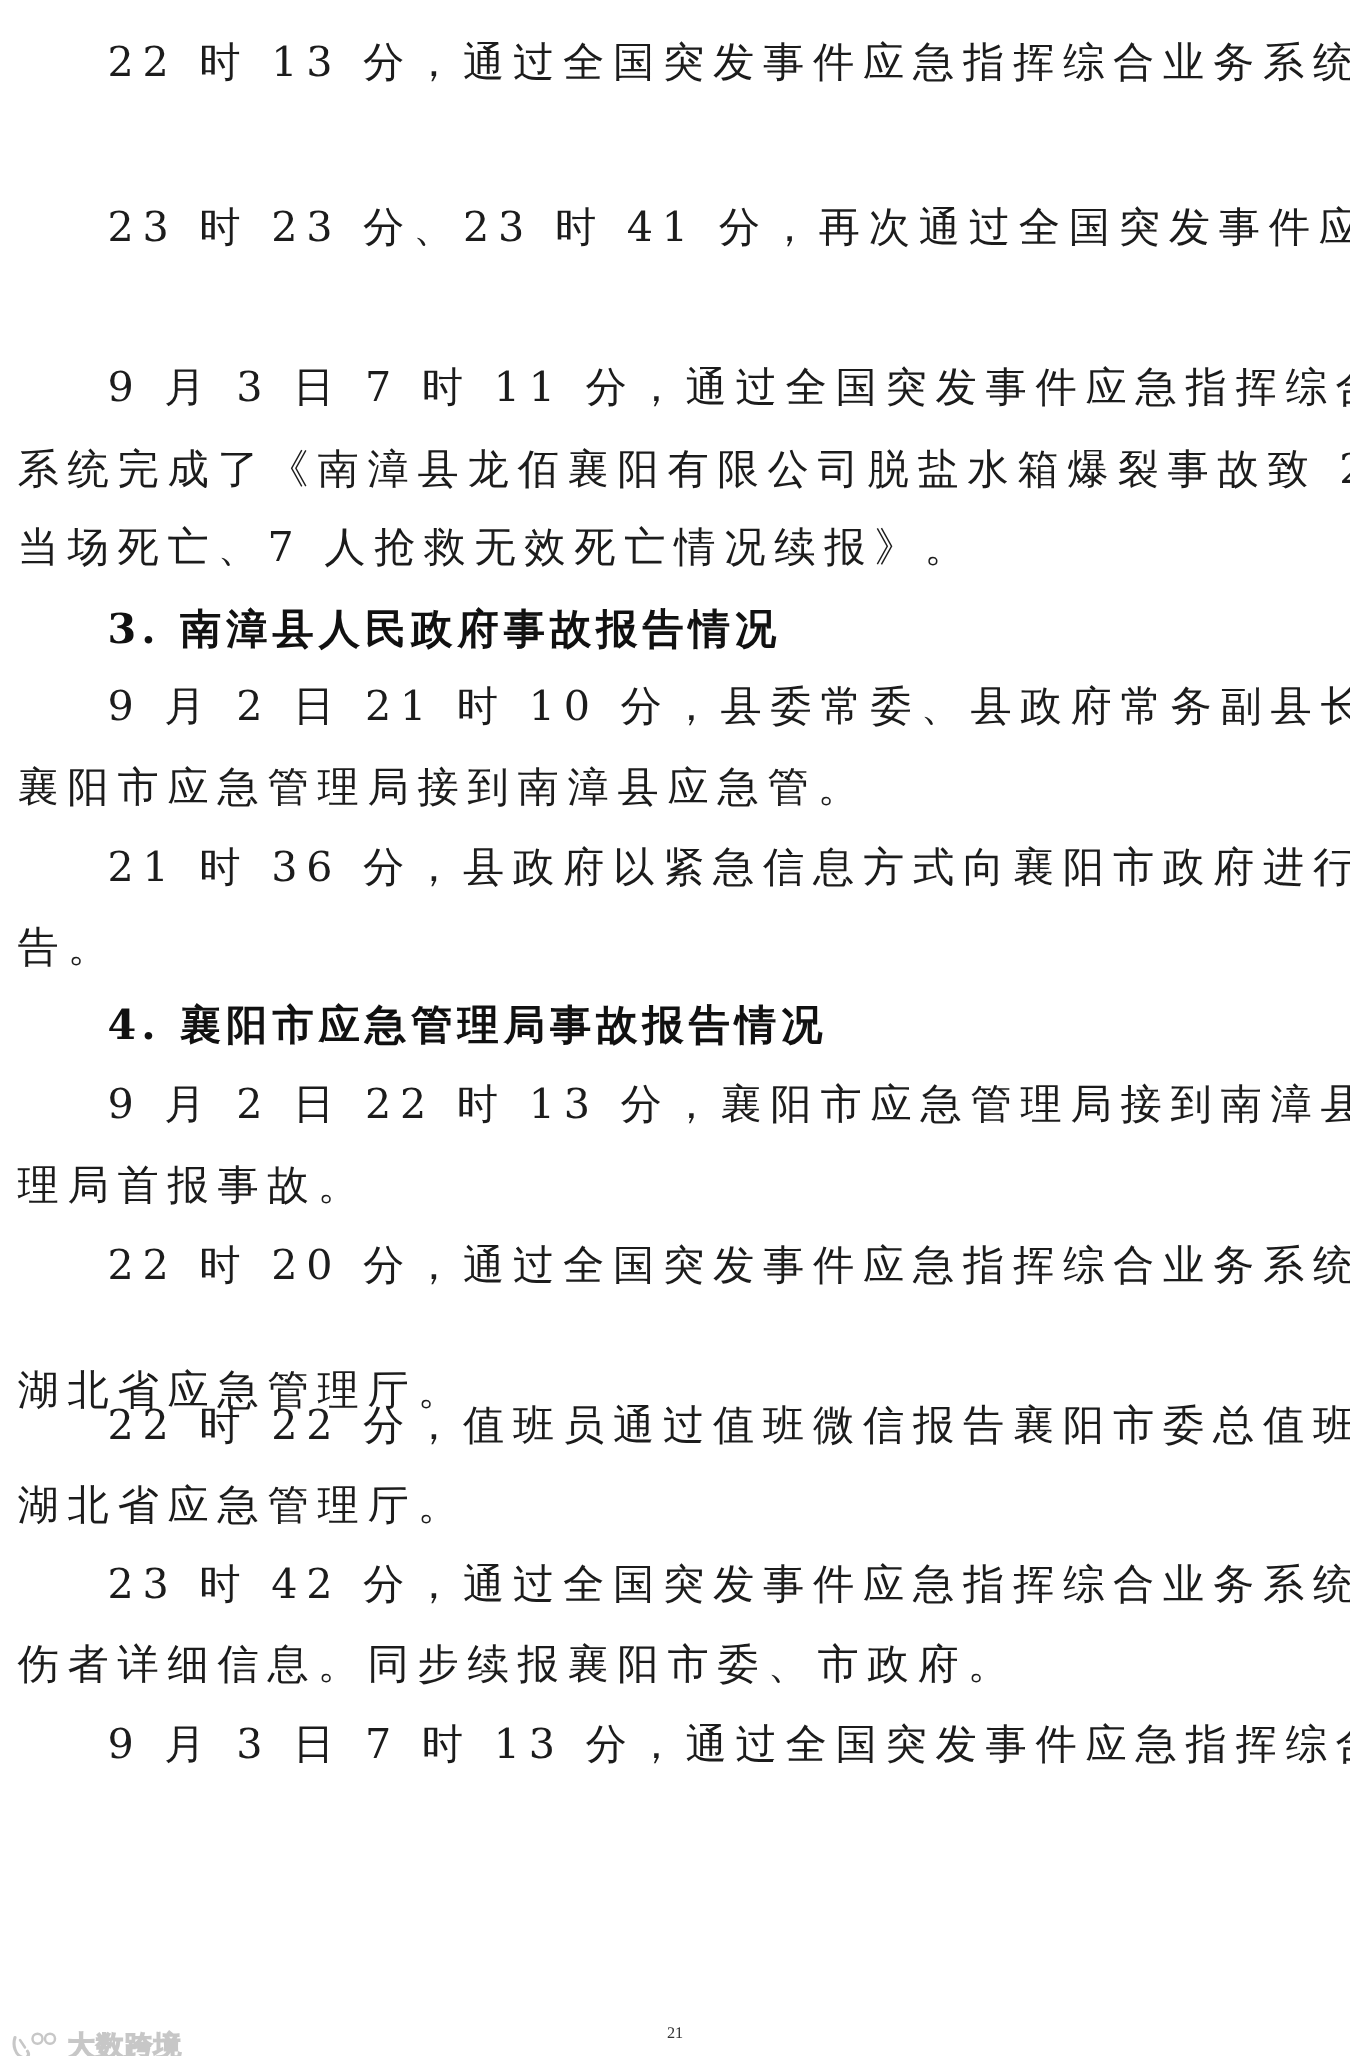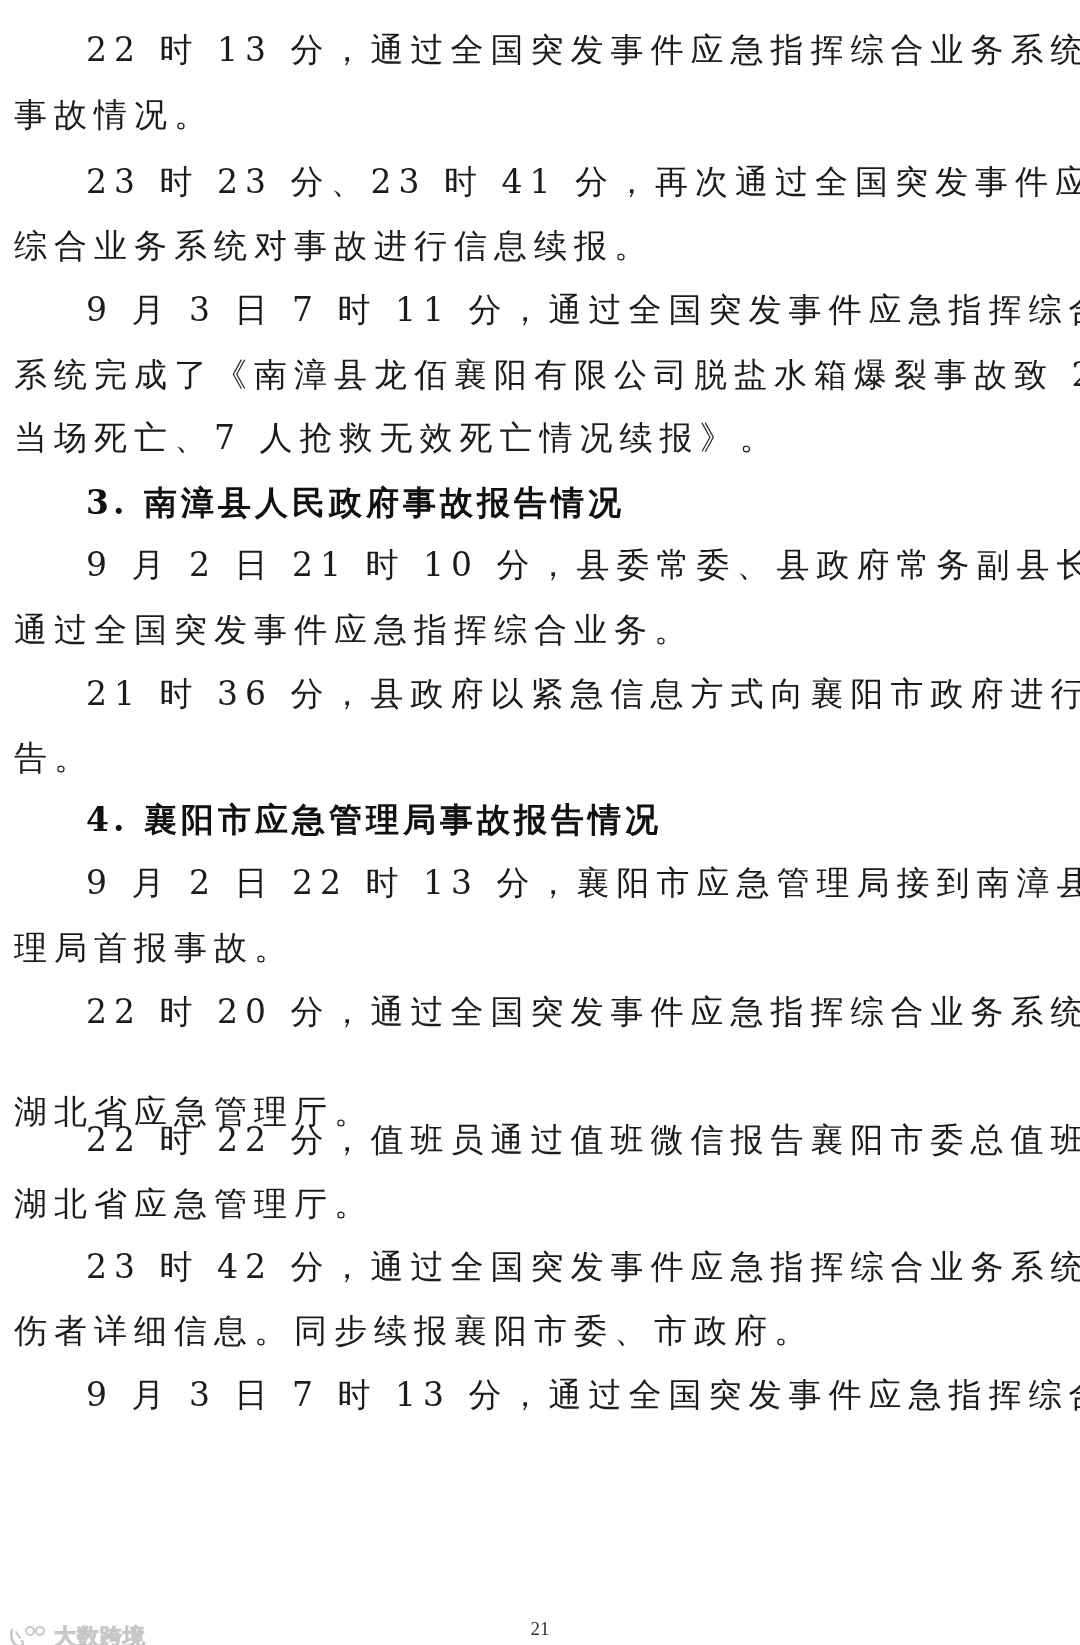--- a/index.html
+++ b/index.html
@@ -39,21 +39,21 @@
     font-weight: bold;
     letter-spacing: 4px;
     color: #111111;
   }
   .page-number {
     position: absolute;
     left: 0;
     width: 1080px;
     top: 1618px;
     text-align: center;
-    font-size: 19px;
+    font-size: 13px;
     color: #333333;
     font-family: "Liberation Serif", serif;
   }
   .watermark {
     position: absolute;
     left: 8px;
     top: 1606px;
     height: 30px;
     display: flex;
     align-items: center;
@@ -72,29 +72,27 @@
     color: #ffffff;
     -webkit-text-stroke: 1px #9a9a9a;
     letter-spacing: 1px;
   }
 </style>
 </head>
 <body>
 
 <div class="page">
   <div class="line indent" style="top:30px">22 时 13 分，通过全国突发事件应急指挥综合业务系统上报</div>
-  <div class="line" style="top:95px">事故情况。</div>
   <div class="line indent" style="top:162px">23 时 23 分、23 时 41 分，再次通过全国突发事件应急指挥</div>
-  <div class="line" style="top:226px">综合业务系统对事故进行信息续报。</div>
   <div class="line indent" style="top:290px">9 月 3 日 7 时 11 分，通过全国突发事件应急指挥综合业务</div>
   <div class="line" style="top:355px">系统完成了《南漳县龙佰襄阳有限公司脱盐水箱爆裂事故致 2 人</div>
   <div class="line" style="top:418px">当场死亡、7 人抢救无效死亡情况续报》。</div>
   <div class="line indent heading" style="top:483px">3. 南漳县人民政府事故报告情况</div>
   <div class="line indent" style="top:545px">9 月 2 日 21 时 10 分，县委常委、县政府常务副县长向襄阳</div>
-  <div class="line" style="top:610px">通过全国突发事件应急指挥综合业务。</div>
+  <div class="line" style="top:610px">襄阳市应急管理局接到南漳县应急管。</div>
   <div class="line indent" style="top:674px">21 时 36 分，县政府以紧急信息方式向襄阳市政府进行了报</div>
   <div class="line" style="top:738px">告。</div>
   <div class="line indent heading" style="top:800px">4. 襄阳市应急管理局事故报告情况</div>
   <div class="line indent" style="top:863px">9 月 2 日 22 时 13 分，襄阳市应急管理局接到南漳县应急管</div>
   <div class="line" style="top:928px">理局首报事故。</div>
   <div class="line indent" style="top:992px">22 时 20 分，通过全国突发事件应急指挥综合业务系统报告</div>
   <div class="line" style="top:1092px">湖北省应急管理厅。</div>
   <div class="line indent" style="top:1120px">22 时 22 分，值班员通过值班微信报告襄阳市委总值班室、</div>
   <div class="line" style="top:1184px">湖北省应急管理厅。</div>
   <div class="line indent" style="top:1247px">23 时 42 分，通过全国突发事件应急指挥综合业务系统续报</div>

